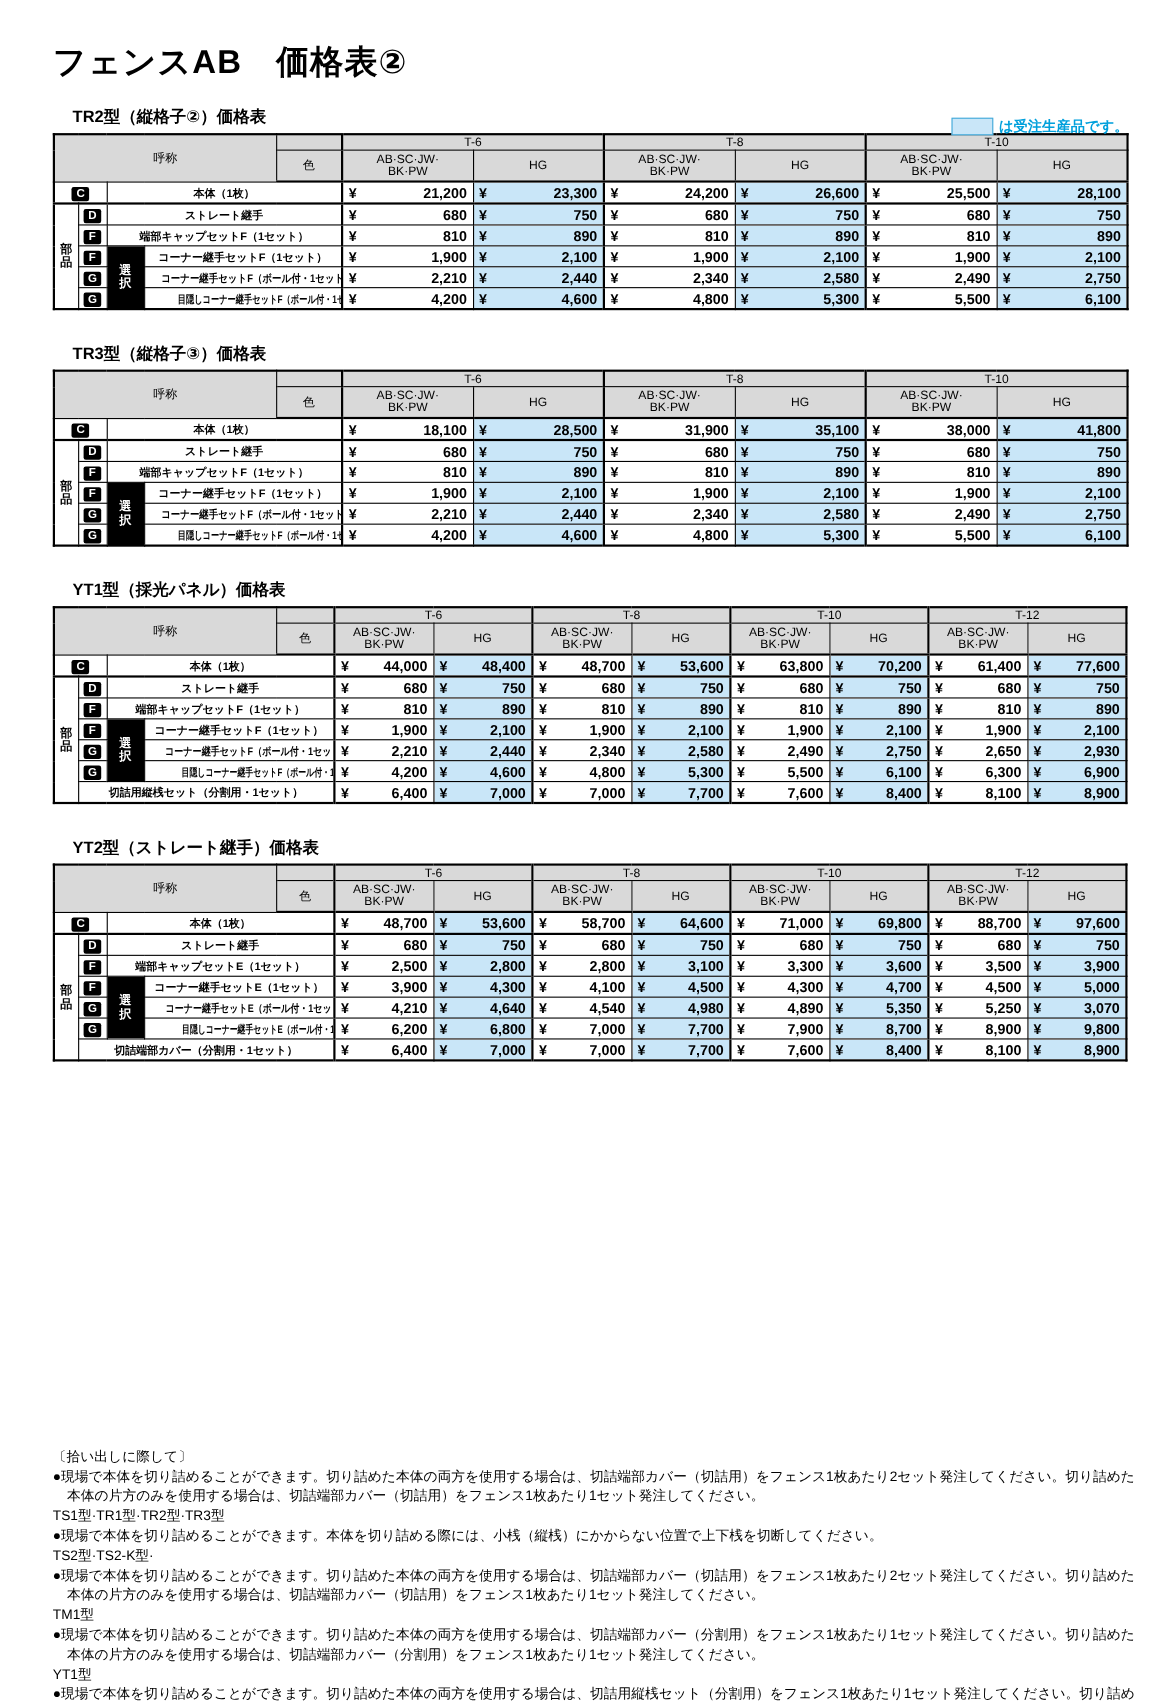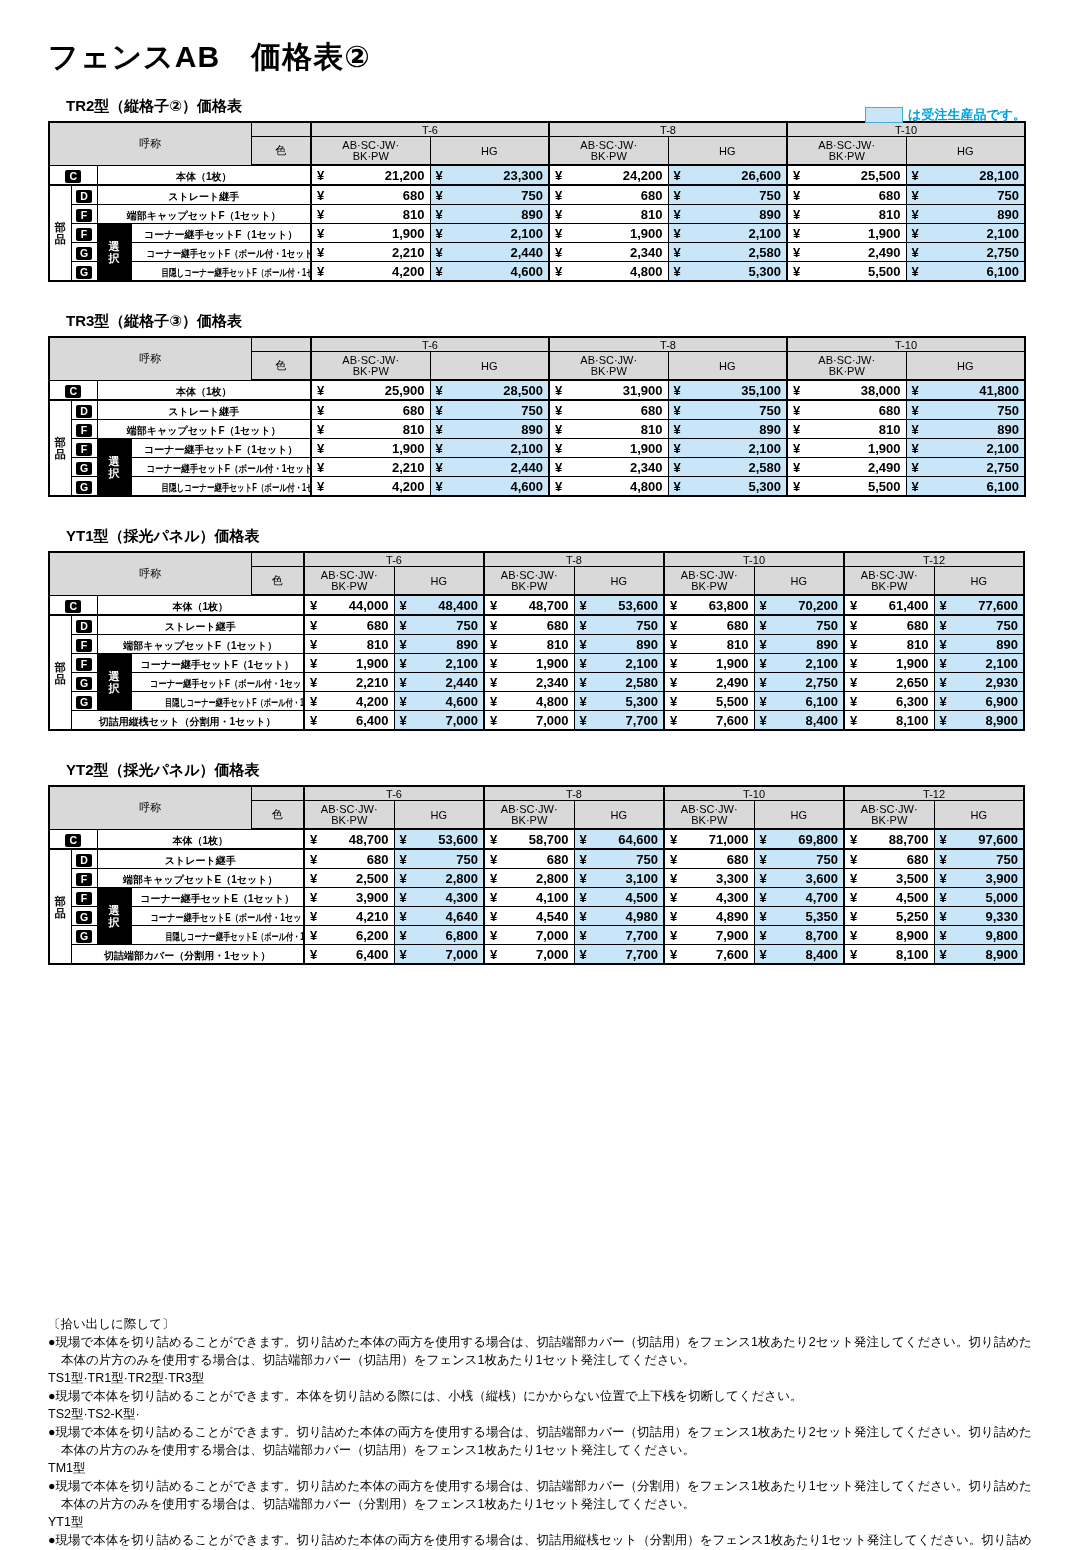--- a/index.html
+++ b/index.html
@@ -392,21 +392,21 @@
               <th class="hgH">HG</th>
             </tr>
           </thead>
           <tbody>
             <tr class="r0">
               <td class="ccell" colspan="2"><span class="bdg">C</span></td>
               <td class="nm" colspan="3"><span class="nmtxt">本体（1枚）</span></td>
               <td class="p std gstart">
                 <div class="pw">
                   <span class="yen">¥</span>
-                  <span class="val">25,900</span>
+                  <span class="val">18,100</span>
                 </div>
               </td>
               <td class="p hg">
                 <div class="pw">
                   <span class="yen">¥</span>
                   <span class="val">28,500</span>
                 </div>
               </td>
               <td class="p std gstart">
                 <div class="pw">
@@ -1064,21 +1064,21 @@
                 <div class="pw">
                   <span class="yen">¥</span>
                   <span class="val">8,900</span>
                 </div>
               </td>
             </tr>
           </tbody>
         </table>
       </div>
       <div class="tsec">
-        <div class="ttl">YT2型（採光パネル）価格表</div>
+        <div class="ttl">YT2型（ストレート継手）価格表</div>
         <table class="ptable" style="width: 975px;">
           <colgroup>
             <col style="width: 22px;">
             <col style="width: 26px;">
             <col style="width: 34px;">
             <col style="width: 120px;">
             <col style="width: 53px;">
             <col style="width: 90px;">
             <col style="width: 90px;">
             <col style="width: 90px;">
@@ -1379,21 +1379,21 @@
               </td>
               <td class="p std gstart">
                 <div class="pw">
                   <span class="yen">¥</span>
                   <span class="val">5,250</span>
                 </div>
               </td>
               <td class="p hg">
                 <div class="pw">
                   <span class="yen">¥</span>
-                  <span class="val">9,330</span>
+                  <span class="val">3,070</span>
                 </div>
               </td>
             </tr>
             <tr>
               <td class="bcell"><span class="bdg">G</span></td>
               <td class="nm" colspan="2"><span class="nmtxt" style="transform: scaleX(0.714894); transform-origin: center center;">目隠しコーナー継手セットE（ボール付・1セット）</span></td>
               <td class="p std gstart">
                 <div class="pw">
                   <span class="yen">¥</span>
                   <span class="val">6,200</span>

